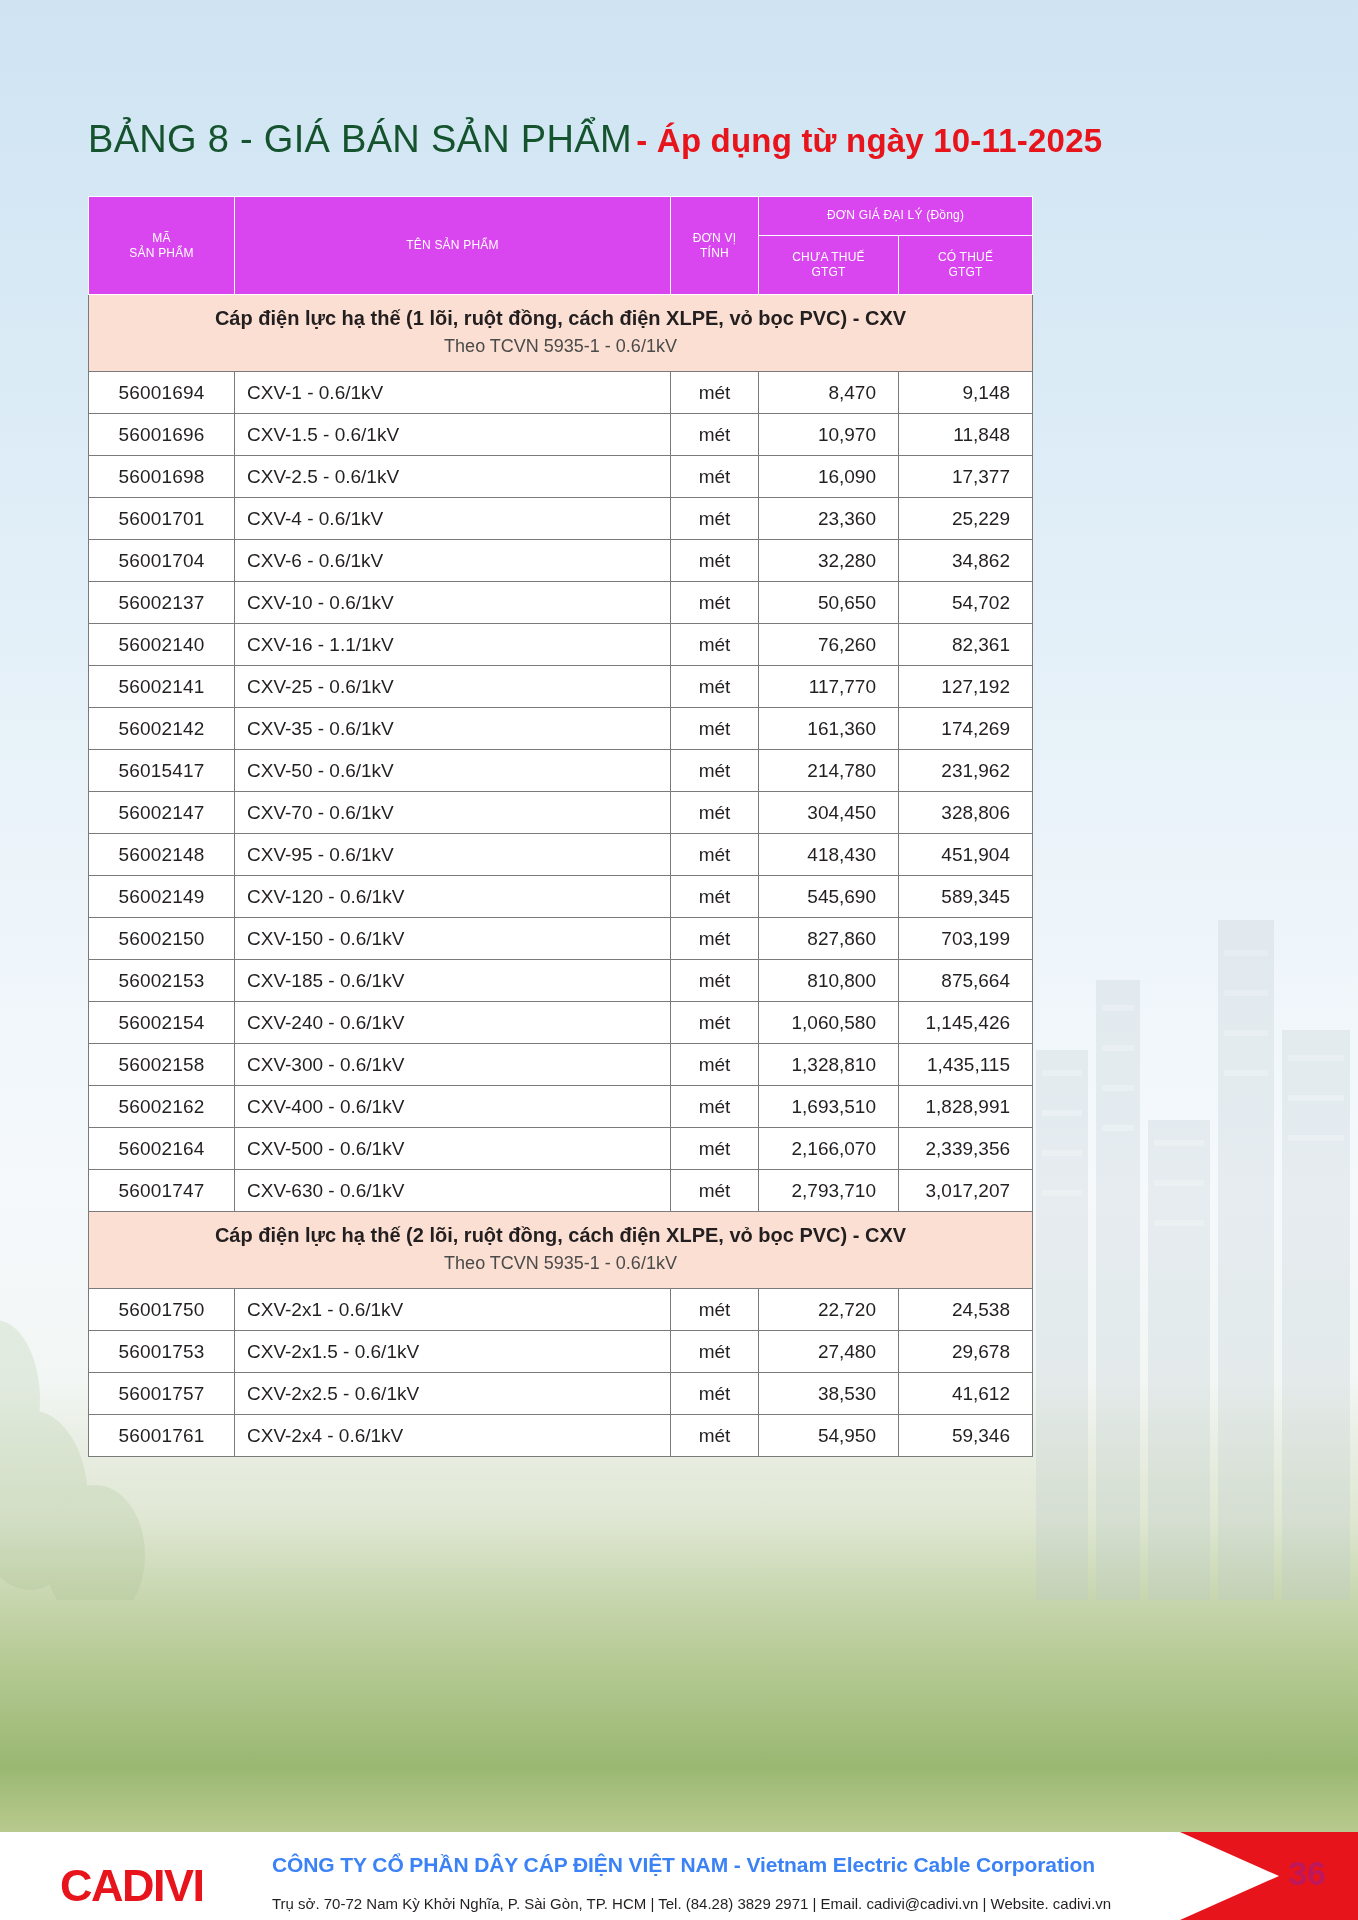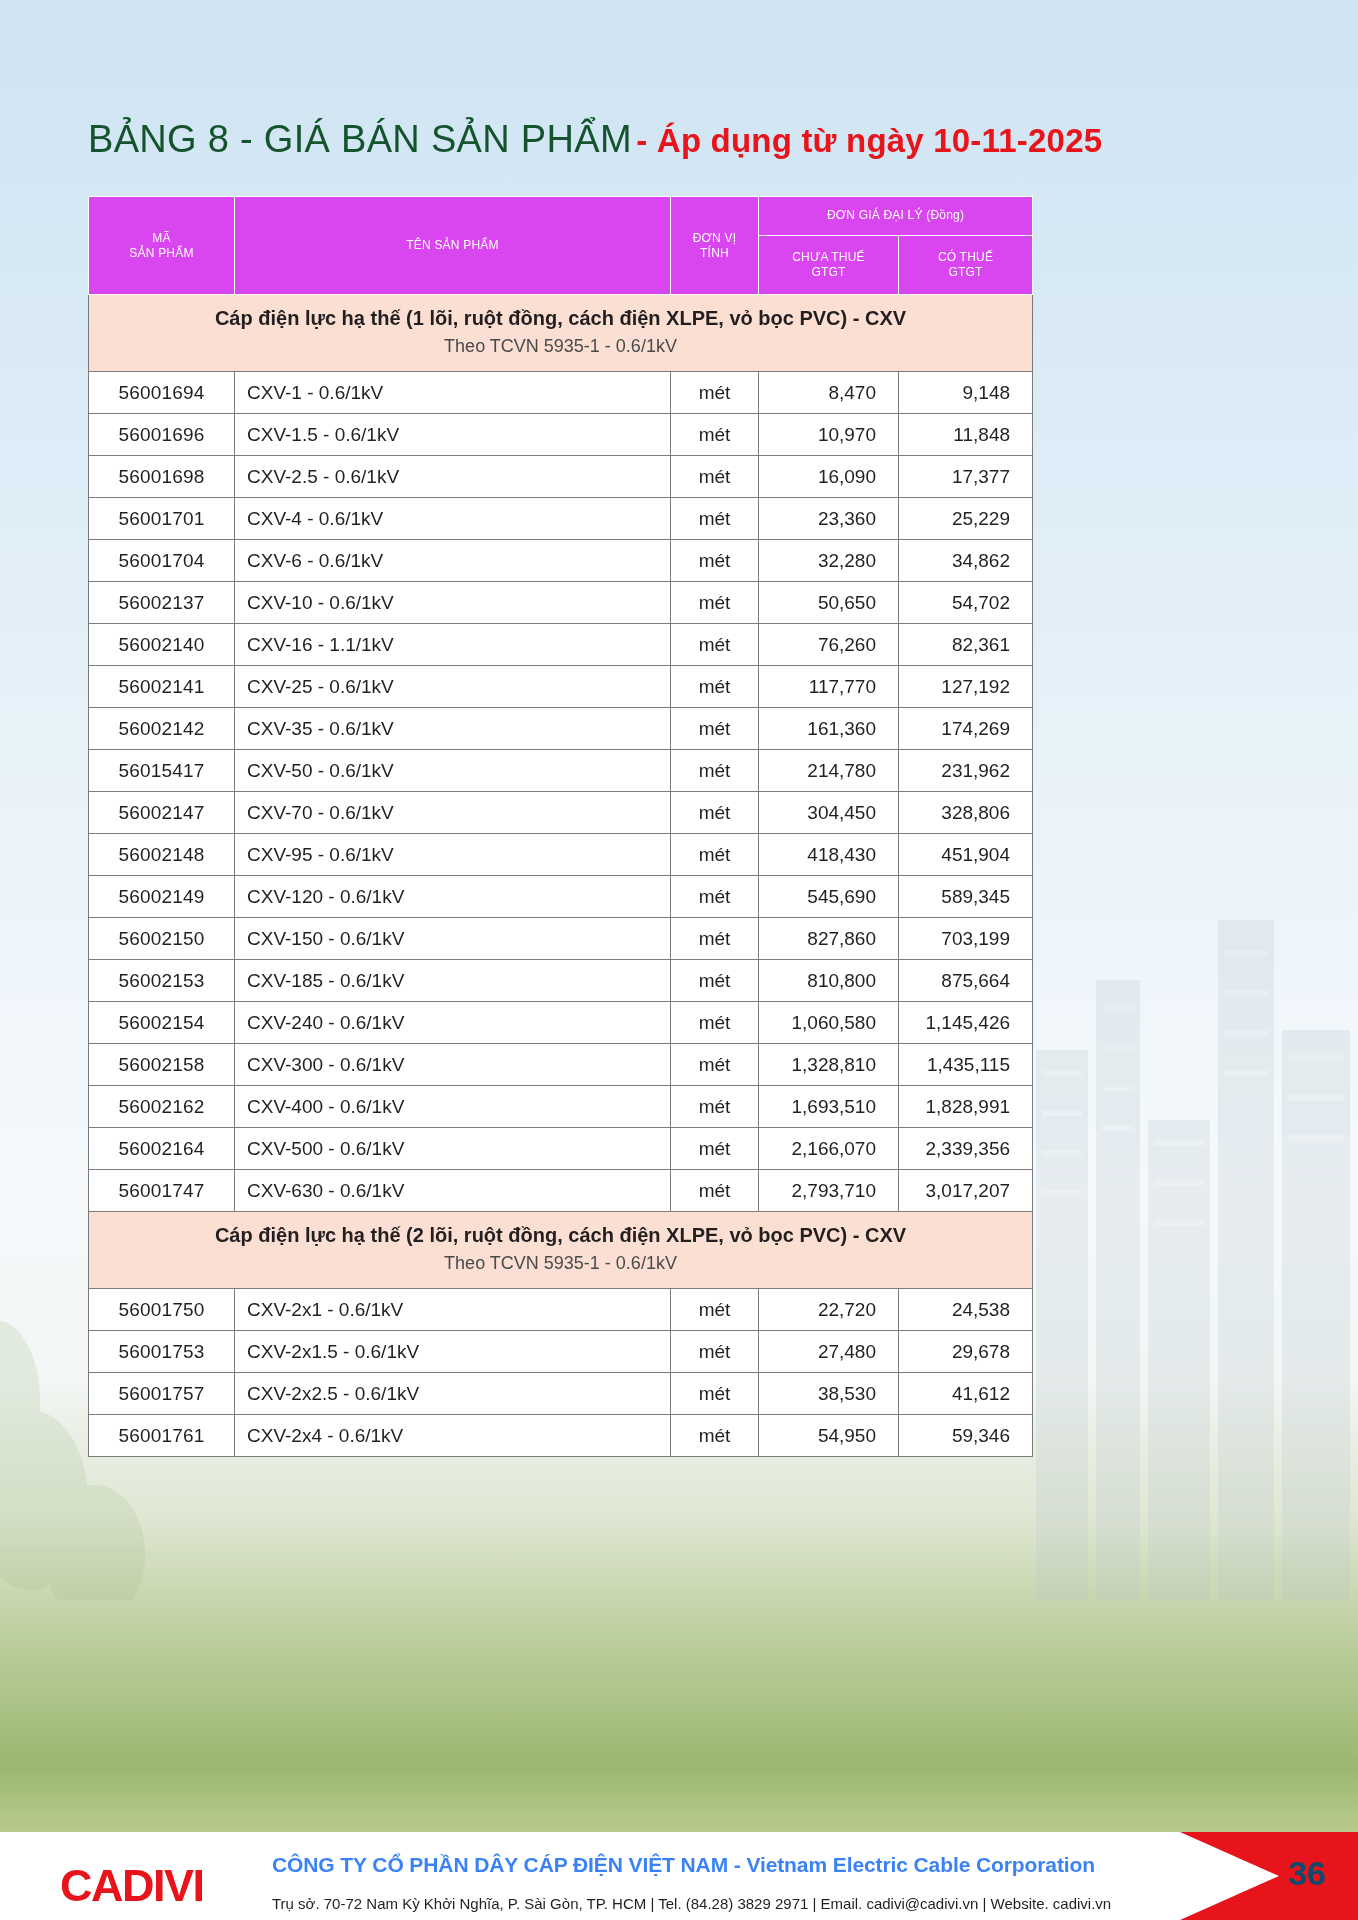--- a/index.html
+++ b/index.html
@@ -212,21 +212,21 @@
     color: #231f20;
     margin-top: 18px;
     white-space: nowrap;
   }
   .page-number {
     position: absolute;
     right: 32px;
     top: 22px;
     font-size: 34px;
     font-weight: bold;
-    color: #0c4a6e;
+    color: #be185d;
   }
 </style>
 </head>
 <body>
 
 <div id="bg"></div>
 
 <svg id="bg-buildings" viewBox="0 0 330 780" preserveAspectRatio="none">
   <g fill="#b9c6cd" opacity="0.45">
     <rect x="8" y="230" width="52" height="550"></rect>

